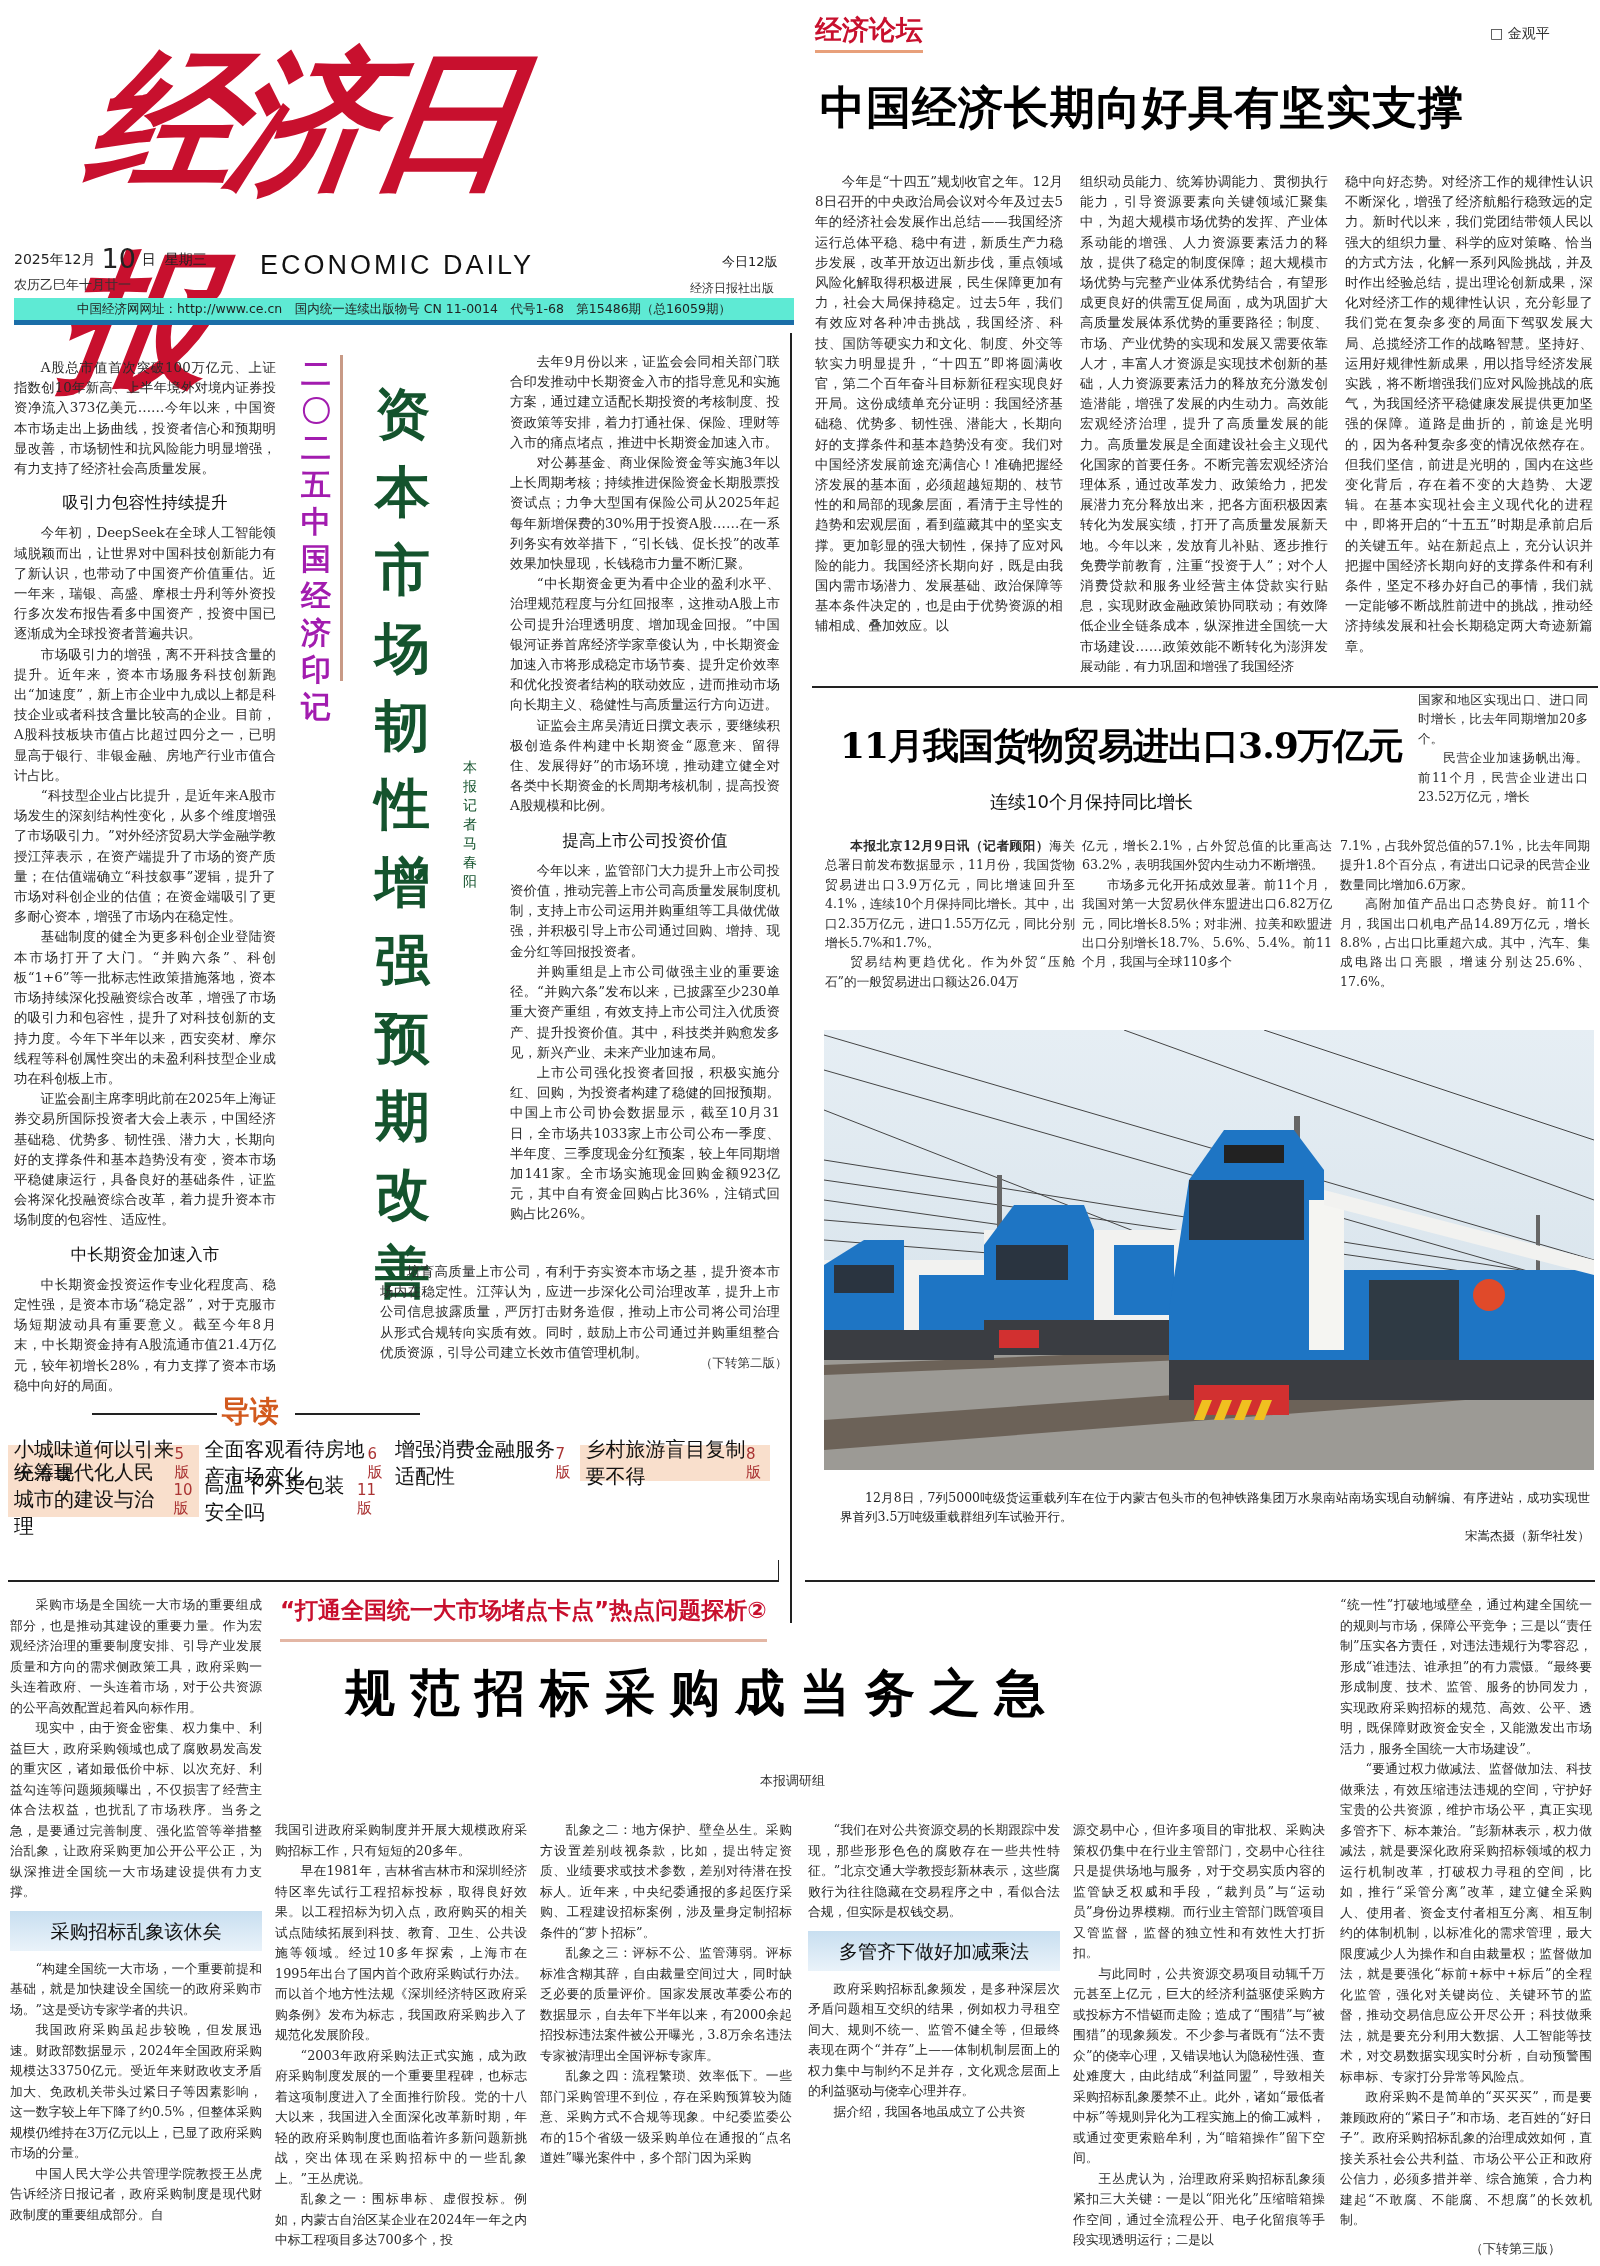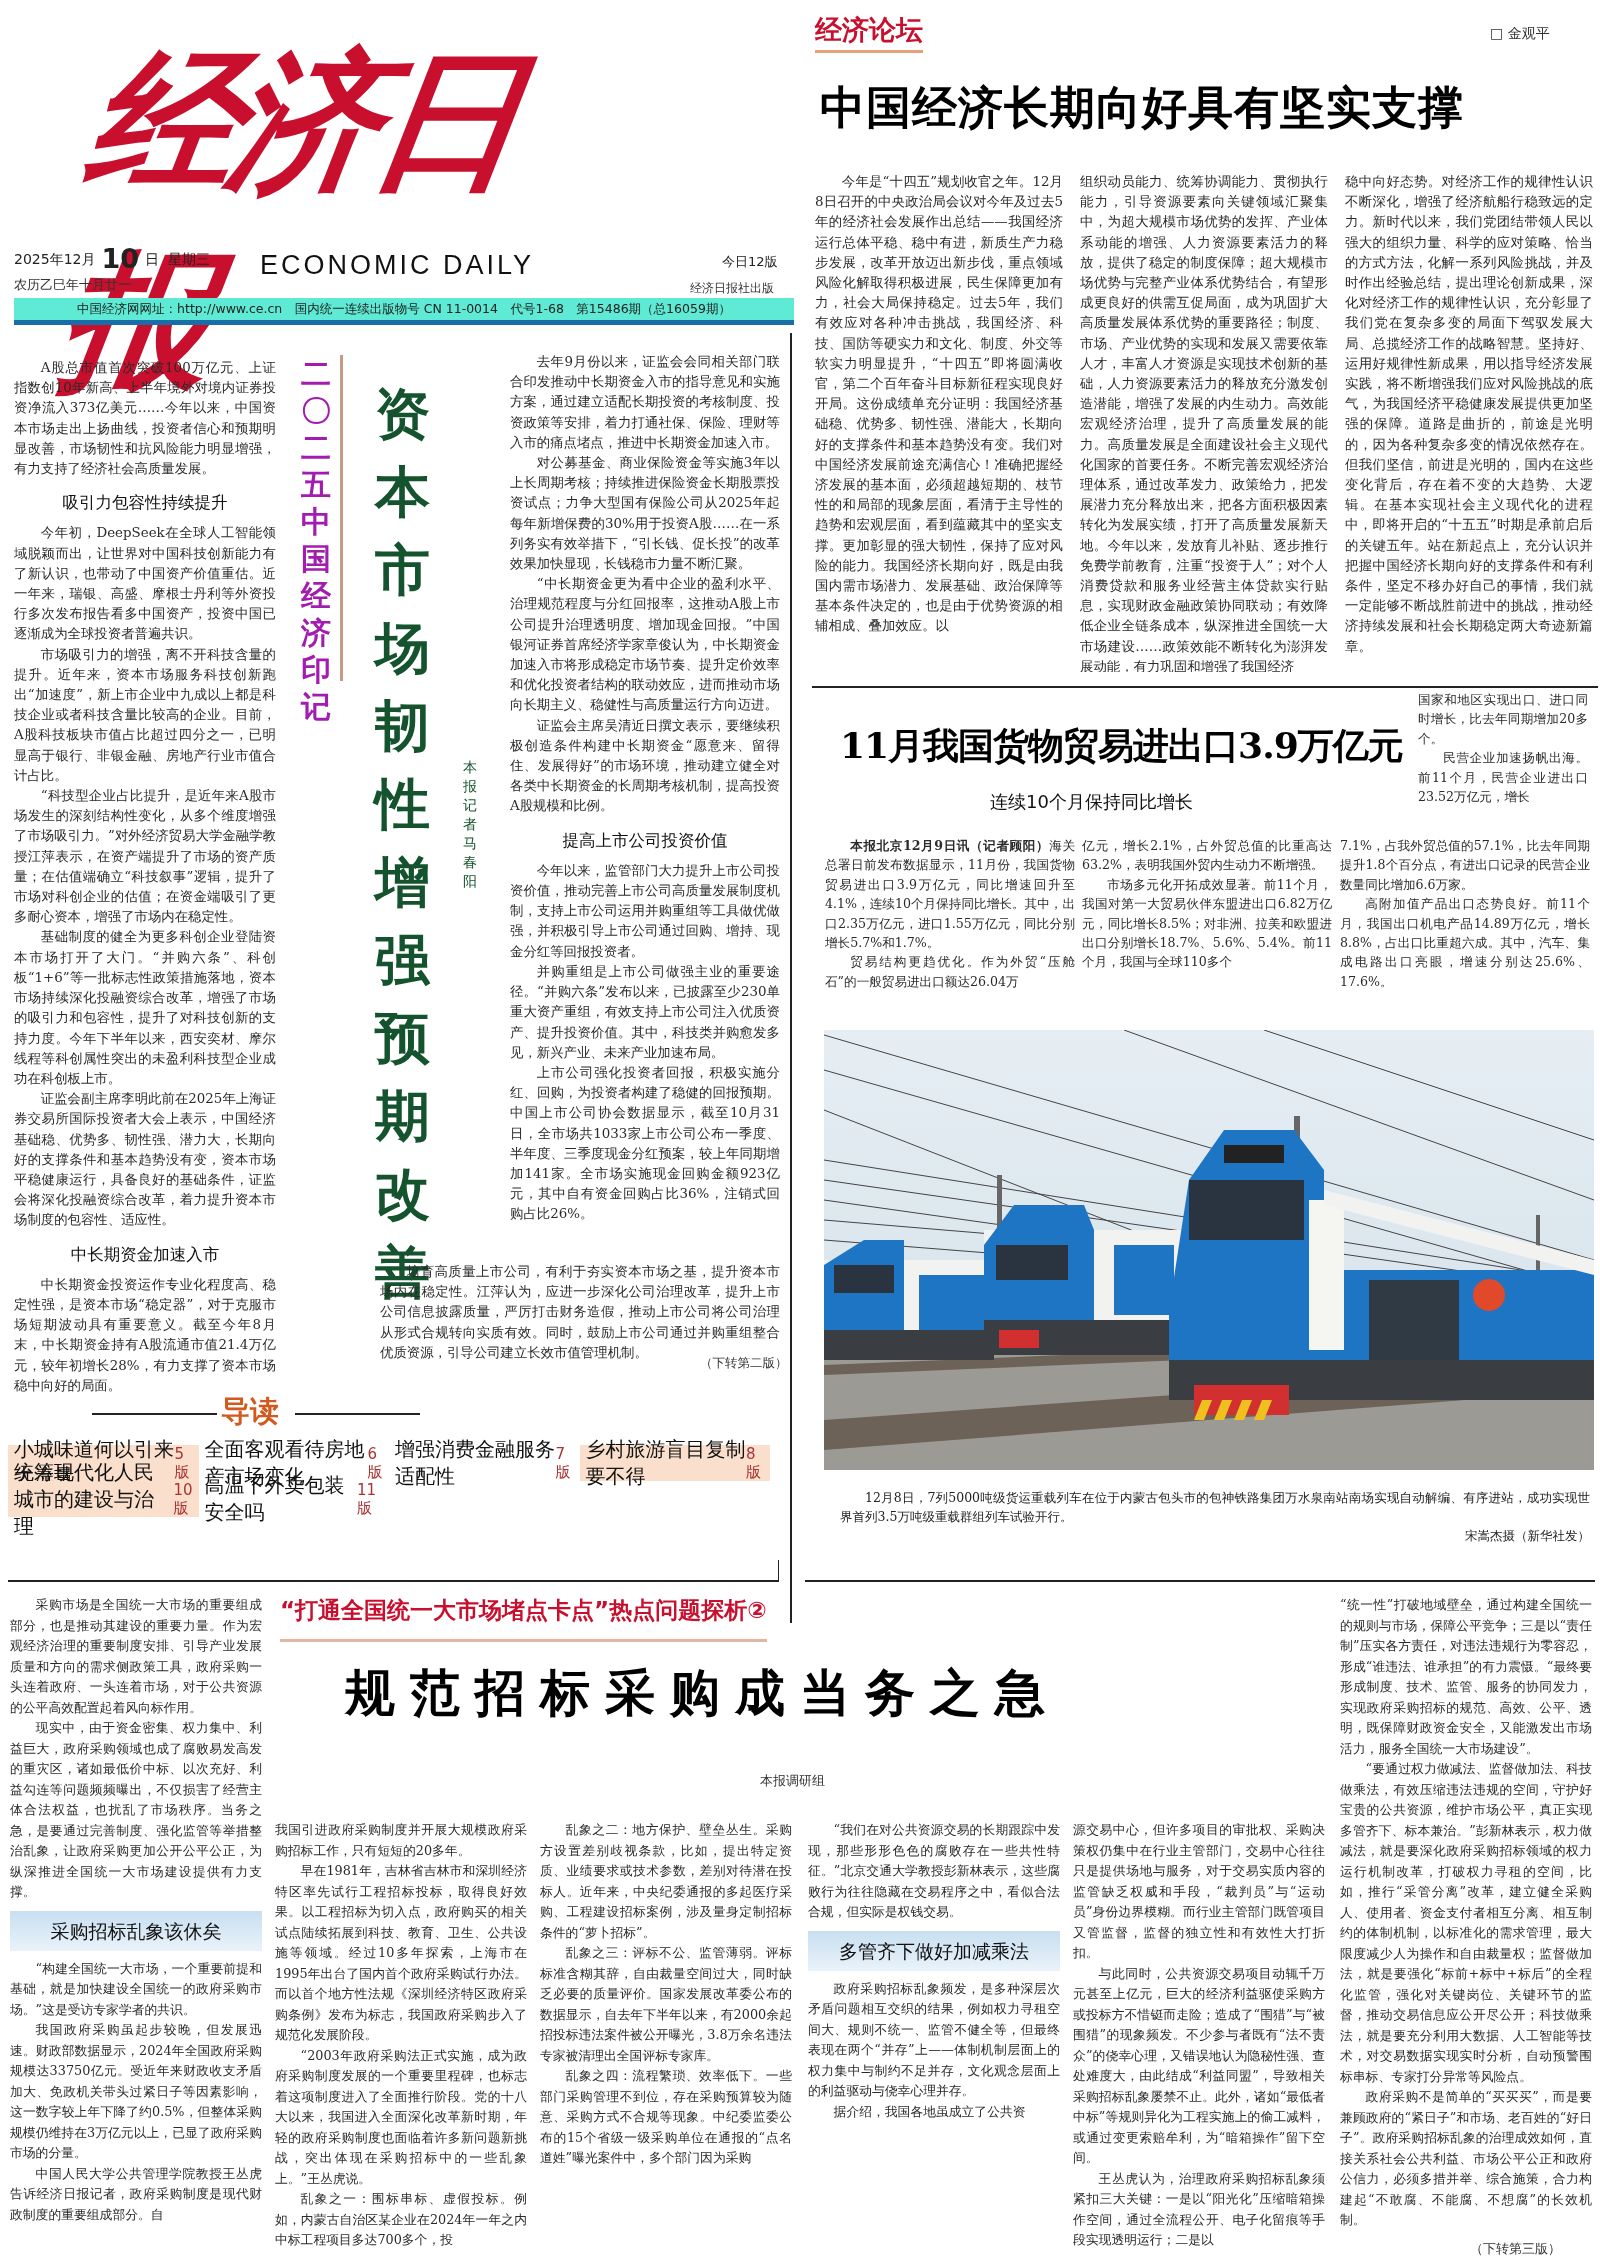--- a/index.html
+++ b/index.html
@@ -5,21 +5,21 @@
 *{box-sizing:border-box;margin:0;padding:0}
 html,body{width:1600px;height:2266px;background:#fff;overflow:hidden}
 body{position:relative;font-family:"DejaVu Serif",serif;color:#222}
 .abs{position:absolute}
 .body-text{font-family:"DejaVu Serif",serif;font-size:13.4px;line-height:20.2px;color:#2a2a2a;text-align:justify}
 .body-text p{text-indent:2em}
 
 
 #masthead-logo{left:90px;top:20px;width:470px;height:200px;font-family:"DejaVu Serif",serif;font-size:150px;font-weight:bold;color:#c8102e;letter-spacing:-8px;font-style:italic;line-height:200px;transform:skewX(-8deg)}
 #date-line{left:14px;top:243px;font-family:"DejaVu Sans",sans-serif;font-size:14px;color:#222}
-#date-line .big{font-size:27px;font-weight:bold;vertical-align:-4px;margin:12px 6px}
+#date-line .big{font-size:27px;font-weight:normal;vertical-align:-4px;margin:12px 6px}
 #lunar{left:14px;top:276px;font-size:13px;color:#333}
 #en-title{left:260px;top:250px;font-family:"Liberation Sans",sans-serif;font-size:27px;letter-spacing:3px;color:#111}
 #pages-today{left:722px;top:253px;font-family:"DejaVu Sans",sans-serif;font-size:13px;color:#222}
 #publisher{left:690px;top:280px;font-size:12px;color:#333}
 #infobar{left:14px;top:298px;width:780px;height:22px;background:#5eead4;font-family:"DejaVu Sans",sans-serif;font-size:12.5px;color:#222;text-align:center;line-height:22px}
 #infobar-rule{left:14px;top:320px;width:780px;height:5px;background:#1a6ea8}
 
 
 #forum-tag{left:815px;top:12px;font-family:"DejaVu Sans",sans-serif;font-weight:bold;font-size:27px;color:#c8102e;border-bottom:3px solid #e8a07a;padding-bottom:2px}
 #forum-author{left:1490px;top:25px;font-size:14px;color:#333}

